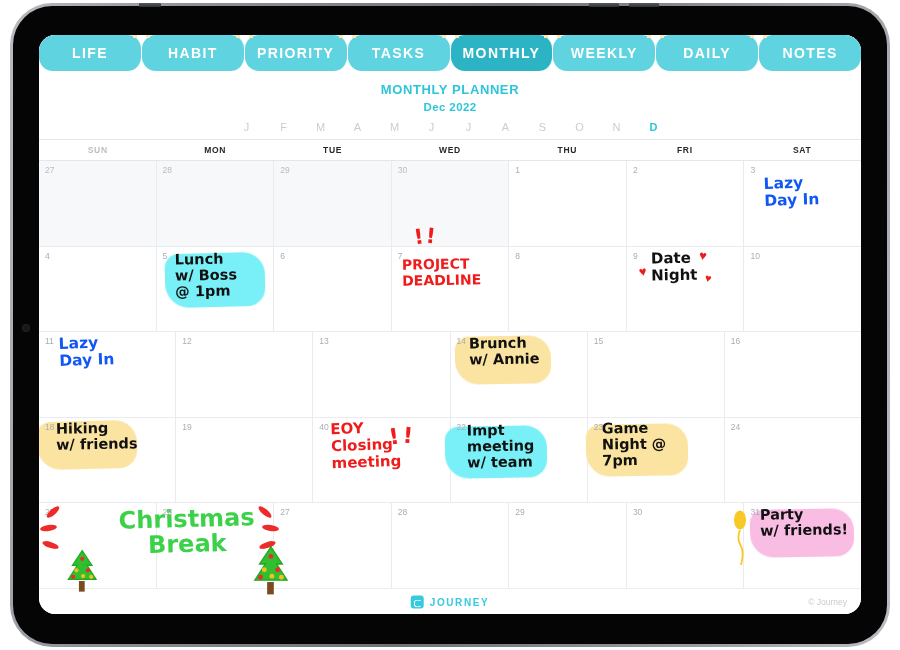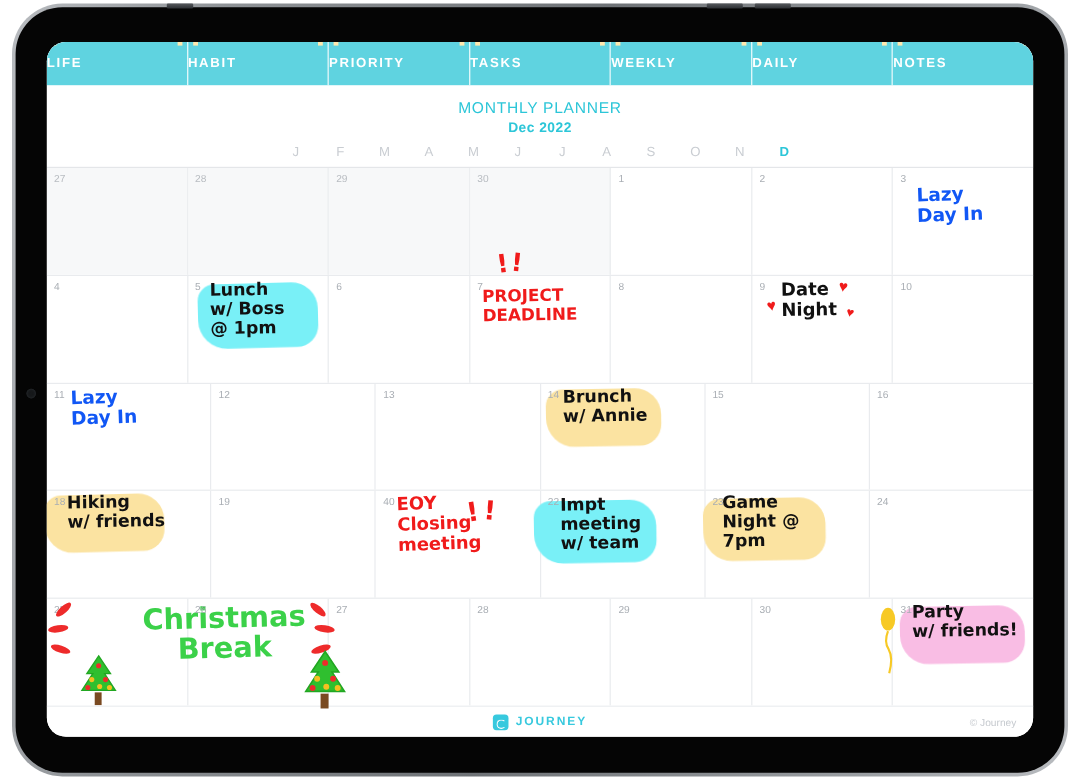--- a/index.html
+++ b/index.html
@@ -58,30 +58,31 @@
   #tab-bar {
     display: flex;
     height: 36px;
     flex: 0 0 36px;
     background: #ffffff;
   }
   .tab {
     flex: 1 1 0;
     background: #5fd3e0;
     color: #ffffff;
-    font-size: 11px;
+    font-size: 14px;
     letter-spacing: 1.4px;
     font-weight: 600;
     display: flex;
     align-items: center;
-    justify-content: flex-start;
+    justify-content: center;
     border-right: 1px solid #ffffff;
     position: relative;
     cursor: pointer;
     user-select: none;
+    border-radius: 14px;
   }
   .tab:last-child { border-right: none; }
   .tab.active { background: #2cb3c4; }
   .tab .tab-nub {
     position: absolute;
     top: 0; left: 4px;
     width: 4px; height: 3px;
     background: #ffe9b0;
   }
   .tab .tab-nub.right { left: auto; right: 4px; }
@@ -90,21 +91,21 @@
   #title-block {
     flex: 0 0 auto;
     padding-top: 11px;
     text-align: center;
     background: #fff;
   }
   #planner-title {
     color: #2cc6d8;
     font-size: 13px;
     letter-spacing: 0.6px;
-    font-weight: 400;
+    font-weight: 700;
   }
   #planner-month {
     color: #2cc6d8;
     font-size: 11.5px;
     font-weight: 700;
     margin-top: 4px;
     letter-spacing: 0.4px;
   }
   #month-strip {
     display: flex;
@@ -291,20 +292,25 @@
           </div>
           <div class="tab">
             <span class="tab-nub"></span>
             <span class="tab-nub right"></span>
             <span>PRIORITY</span>
           </div>
           <div class="tab">
             <span class="tab-nub"></span>
             <span class="tab-nub right"></span>
             <span>TASKS</span>
+          </div>
+          <div class="tab active">
+            <span class="tab-nub"></span>
+            <span class="tab-nub right"></span>
+            <span>MONTHLY</span>
           </div>
           <div class="tab">
             <span class="tab-nub"></span>
             <span class="tab-nub right"></span>
             <span>WEEKLY</span>
           </div>
           <div class="tab">
             <span class="tab-nub"></span>
             <span class="tab-nub right"></span>
             <span>DAILY</span>
@@ -329,20 +335,29 @@
             <div class="month-letter">J</div>
             <div class="month-letter">A</div>
             <div class="month-letter">S</div>
             <div class="month-letter">O</div>
             <div class="month-letter">N</div>
             <div class="month-letter active">D</div>
           </div>
       </div>
 
       <div id="calendar">
+        <div id="weekday-row">
+            <div class="weekday dim">SUN</div>
+            <div class="weekday">MON</div>
+            <div class="weekday">TUE</div>
+            <div class="weekday">WED</div>
+            <div class="weekday">THU</div>
+            <div class="weekday">FRI</div>
+            <div class="weekday">SAT</div>
+          </div>
         <div id="weeks">
             <div class="week-row">
               <div class="day-cell other-month">
                 <span class="day-num">27</span>
               </div>
               <div class="day-cell other-month">
                 <span class="day-num">28</span>
               </div>
               <div class="day-cell other-month">
                 <span class="day-num">29</span>

